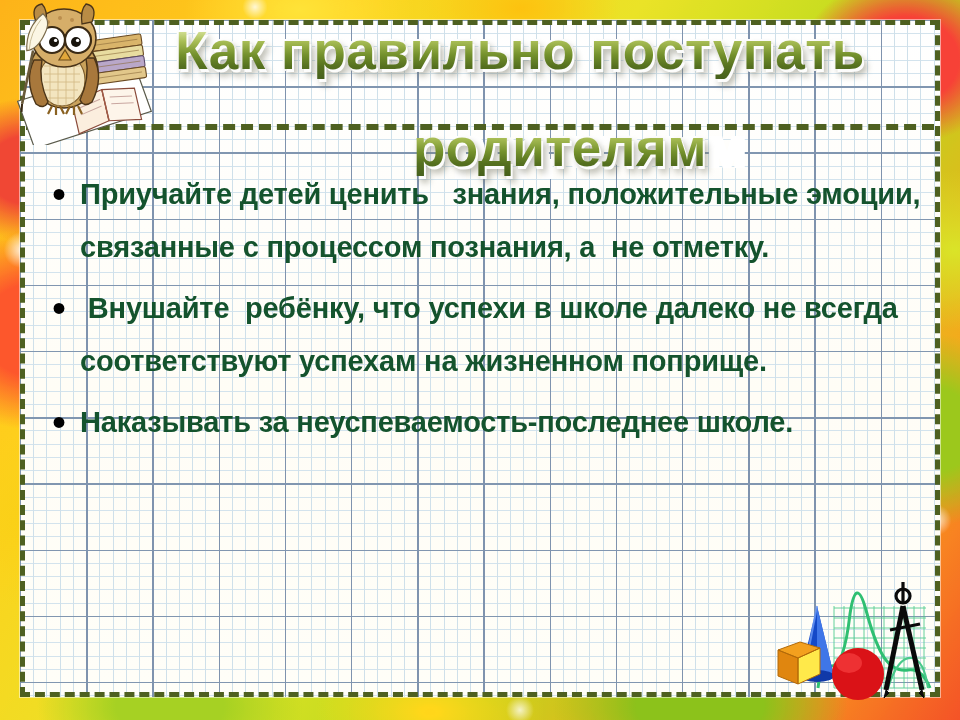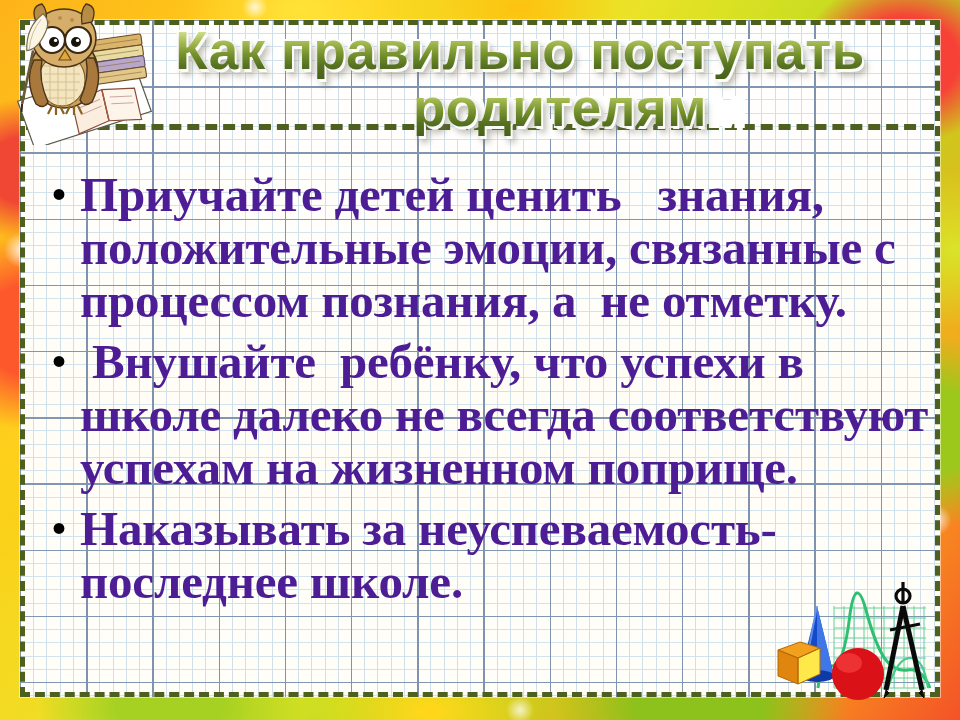--- a/index.html
+++ b/index.html
@@ -127,25 +127,25 @@
   .bullet .dot{
     flex:0 0 auto;
     width:28px;
     font-size:40px;
     line-height:52px;
     color:#000;
     text-align:left;
   }
   .bullet .txt{
     flex:1 1 auto;
-    font-family:Liberation Serif, serif;
+    font-family:Liberation Sans, sans-serif;
     font-weight:bold;
-    font-size:49px;
+    font-size:29px;
     line-height:53px;
-    color:#4c1d95;
+    color:#14532d;
     white-space:pre-wrap;
     letter-spacing:-0.2px;
   }
 
   
   .owl{ position:absolute;left:2px;top:0px;width:150px;height:145px;z-index:6; }
 
   
   .mathart{ position:absolute;left:770px;top:578px;width:175px;height:125px;z-index:5; }
 
@@ -161,21 +161,21 @@
 
   <div class="paper"></div>
   <div class="paper-frame"></div>
   <div class="title-rule"></div>
 
   <div class="title-block">
     <div style="position:relative;">
       <div class="title-outline">Как правильно поступать</div>
       <div class="title-line">Как правильно поступать</div>
     </div>
-    <div style="position:relative;">
+    <div style="position:relative;margin-top:40px;">
       <div class="title-outline second" style="padding-left:80px;">родителям</div>
       <div class="title-line second">родителям</div>
     </div>
   </div>
 
   <div class="body">
 
     <div class="bullet">
       <div class="dot">•</div>
       <div class="txt">Приучайте детей ценить   знания, положительные эмоции, связанные с процессом познания, а  не отметку.</div>

